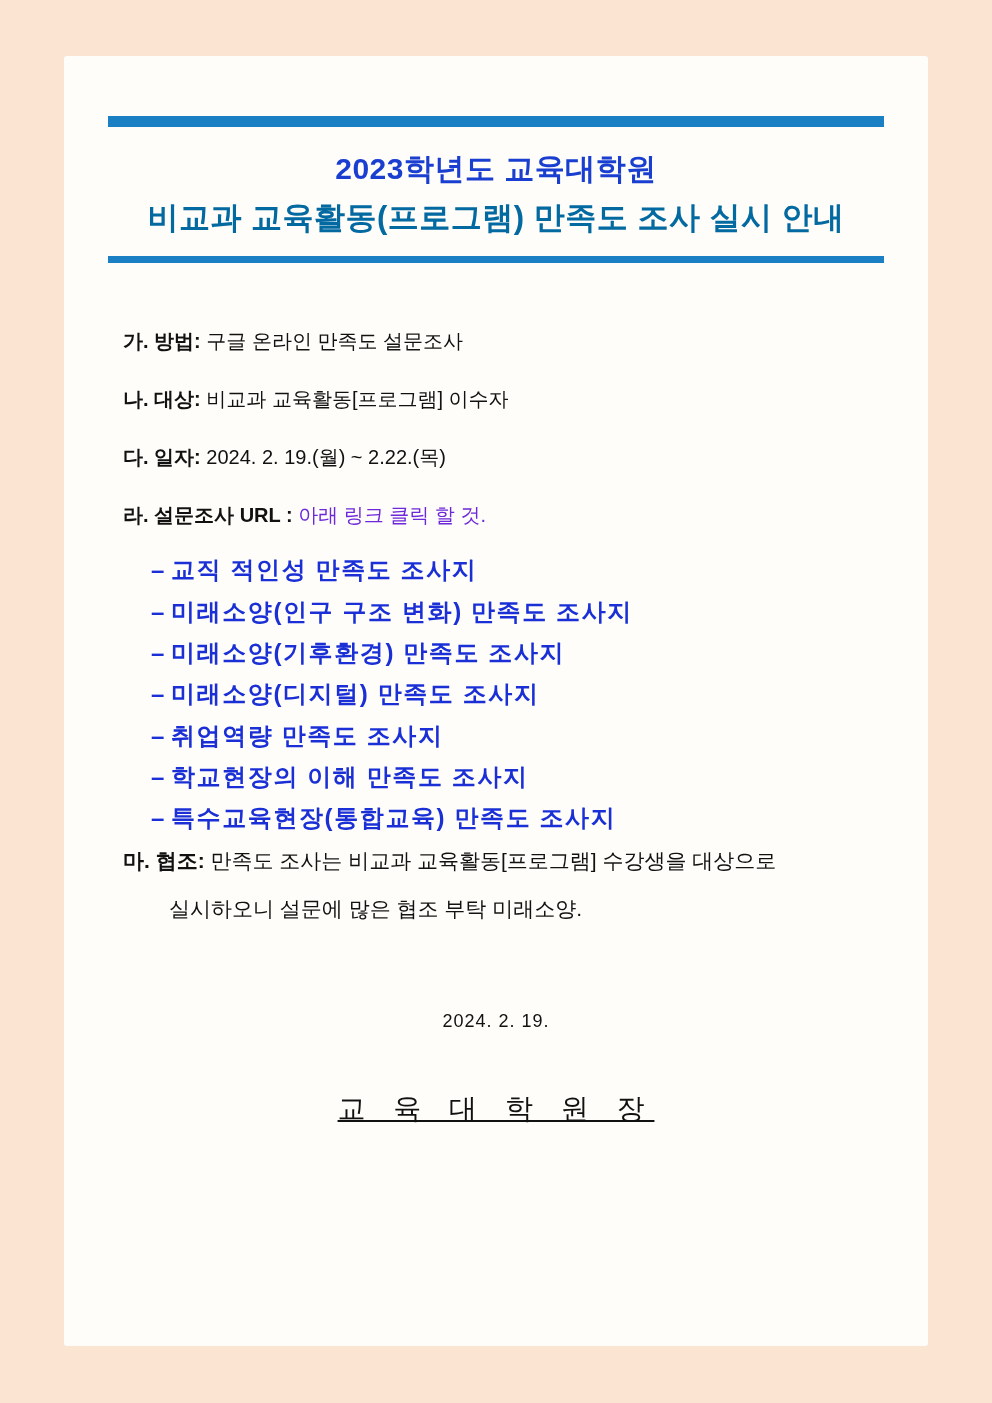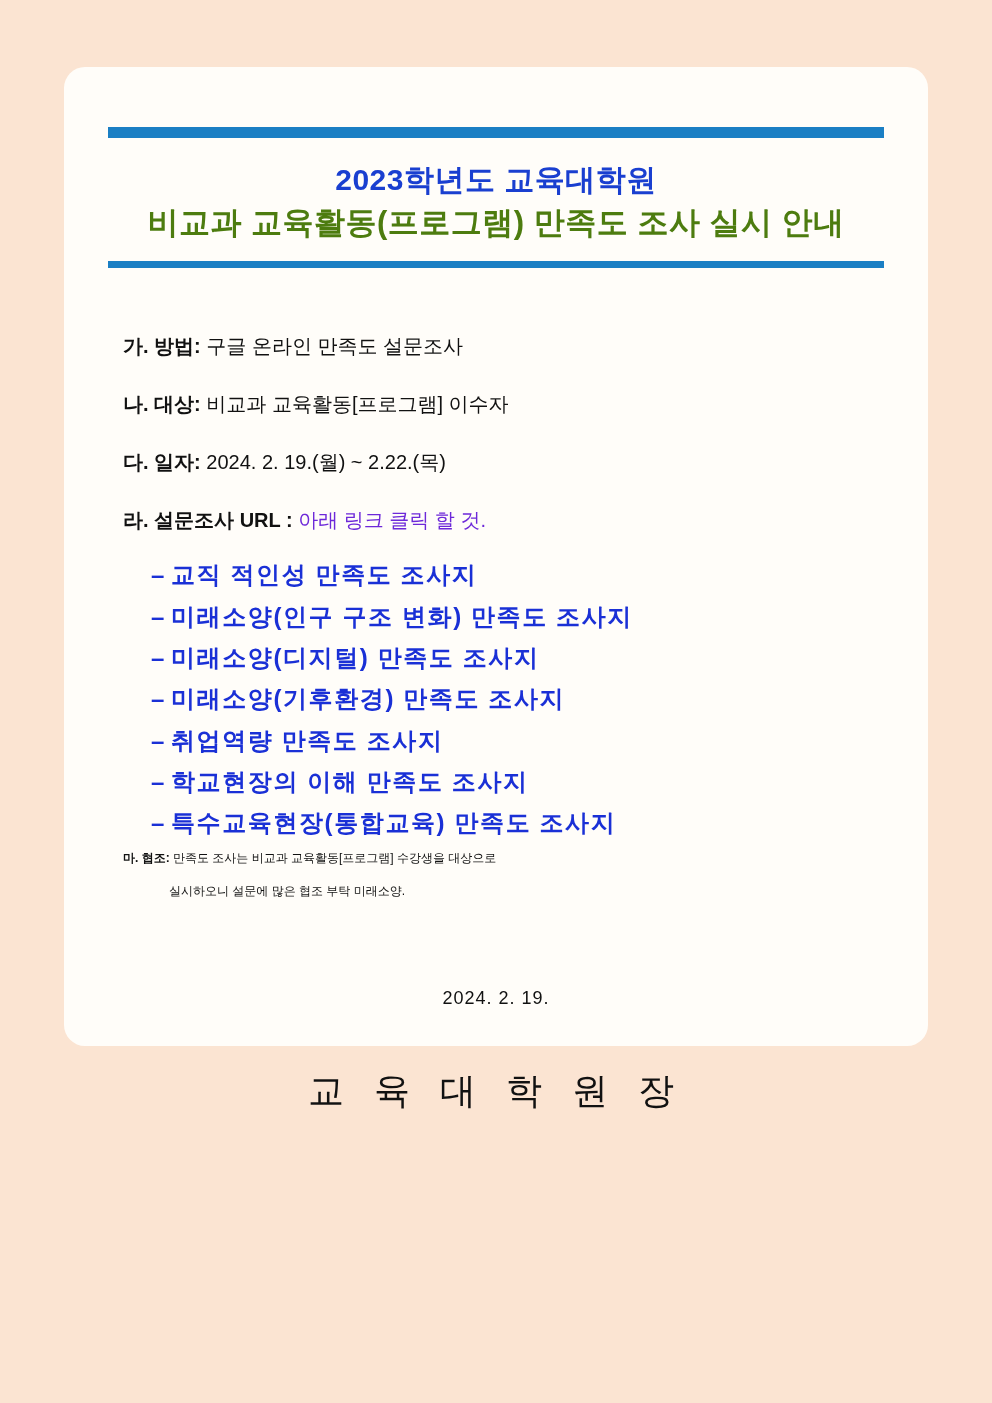--- a/index.html
+++ b/index.html
@@ -9,25 +9,25 @@
   body {
     width: 992px;
     height: 1403px;
     background: #fbe4d2;
     font-family: "Liberation Sans", sans-serif;
     overflow: hidden;
   }
   .page {
     position: absolute;
     left: 64px;
-    top: 67px;
+    top: 56px;
     width: 864px;
-    height: 979px;
+    height: 1290px;
     background: #fffdf9;
-    border-radius: 21px;
+    border-radius: 3px;
   }
   .inner {
     position: absolute;
     left: 33px;
     top: 60px;
     width: 798px;
   }
   .rule-top {
     height: 11px;
     background: #1b7fc4;
@@ -45,25 +45,26 @@
     padding: 22px 0 16px 0;
   }
   .title-line1 {
     color: #1a3fd0;
     font-size: 30px;
     font-weight: bold;
     letter-spacing: 0.5px;
     line-height: 1.35;
   }
   .title-line2 {
-    color: #4d7c0f;
+    color: #0369a1;
     font-size: 31px;
     font-weight: bold;
     letter-spacing: 0.5px;
     line-height: 1.45;
+    margin-top: 6px;
   }
   .body-wrap {
     padding: 38px 10px 0 10px;
   }
   .intro {
     font-size: 20.5px;
     color: #111;
     line-height: 1.95;
     text-align: justify;
     font-weight: bold;
@@ -103,46 +104,47 @@
     font-weight: bold;
     letter-spacing: 1.6px;
     line-height: 1.72;
     white-space: nowrap;
   }
   .link-item .dash {
     display: inline-block;
     width: 20px;
   }
   .coop {
-    font-size: 12px;
+    font-size: 21px;
     color: #111;
     line-height: 1.6;
     margin-top: 6px;
   }
   .coop .marker { font-weight: bold; }
   .coop-second {
     display: block;
     margin-top: 14px;
     padding-left: 46px;
     font-weight: normal;
   }
   .date {
     text-align: center;
     font-size: 18px;
     color: #111;
     margin-top: 86px;
     letter-spacing: 1px;
   }
   .signer {
     text-align: center;
-    font-size: 36px;
+    font-size: 28px;
     color: #111;
     margin-top: 58px;
     letter-spacing: 10px;
     font-weight: normal;
+    text-decoration: underline;
   }
 </style>
 </head>
 <body>
 
 <div class="page">
   <div class="inner">
 
     <div class="rule-top"></div>
 
@@ -174,22 +176,22 @@
         </div>
 
         <div class="item">
           <span class="marker">라. 설문조사 URL :</span>
           <span class="highlight">아래 링크 클릭 할 것.</span>
         </div>
 
         <div class="link-list">
           <div class="link-item"><span class="dash">–</span><span>교직 적인성 만족도 조사지</span></div>
           <div class="link-item"><span class="dash">–</span><span>미래소양(인구 구조 변화) 만족도 조사지</span></div>
+          <div class="link-item"><span class="dash">–</span><span>미래소양(기후환경) 만족도 조사지</span></div>
           <div class="link-item"><span class="dash">–</span><span>미래소양(디지털) 만족도 조사지</span></div>
-          <div class="link-item"><span class="dash">–</span><span>미래소양(기후환경) 만족도 조사지</span></div>
           <div class="link-item"><span class="dash">–</span><span>취업역량 만족도 조사지</span></div>
           <div class="link-item"><span class="dash">–</span><span>학교현장의 이해 만족도 조사지</span></div>
           <div class="link-item"><span class="dash">–</span><span>특수교육현장(통합교육) 만족도 조사지</span></div>
         </div>
 
         <div class="coop">
           <span class="marker">마. 협조:</span>
           <span class="val">만족도 조사는 비교과 교육활동[프로그램] 수강생을 대상으로</span>
           <span class="coop-second">실시하오니 설문에 많은 협조 부탁 미래소양.</span>
         </div>

